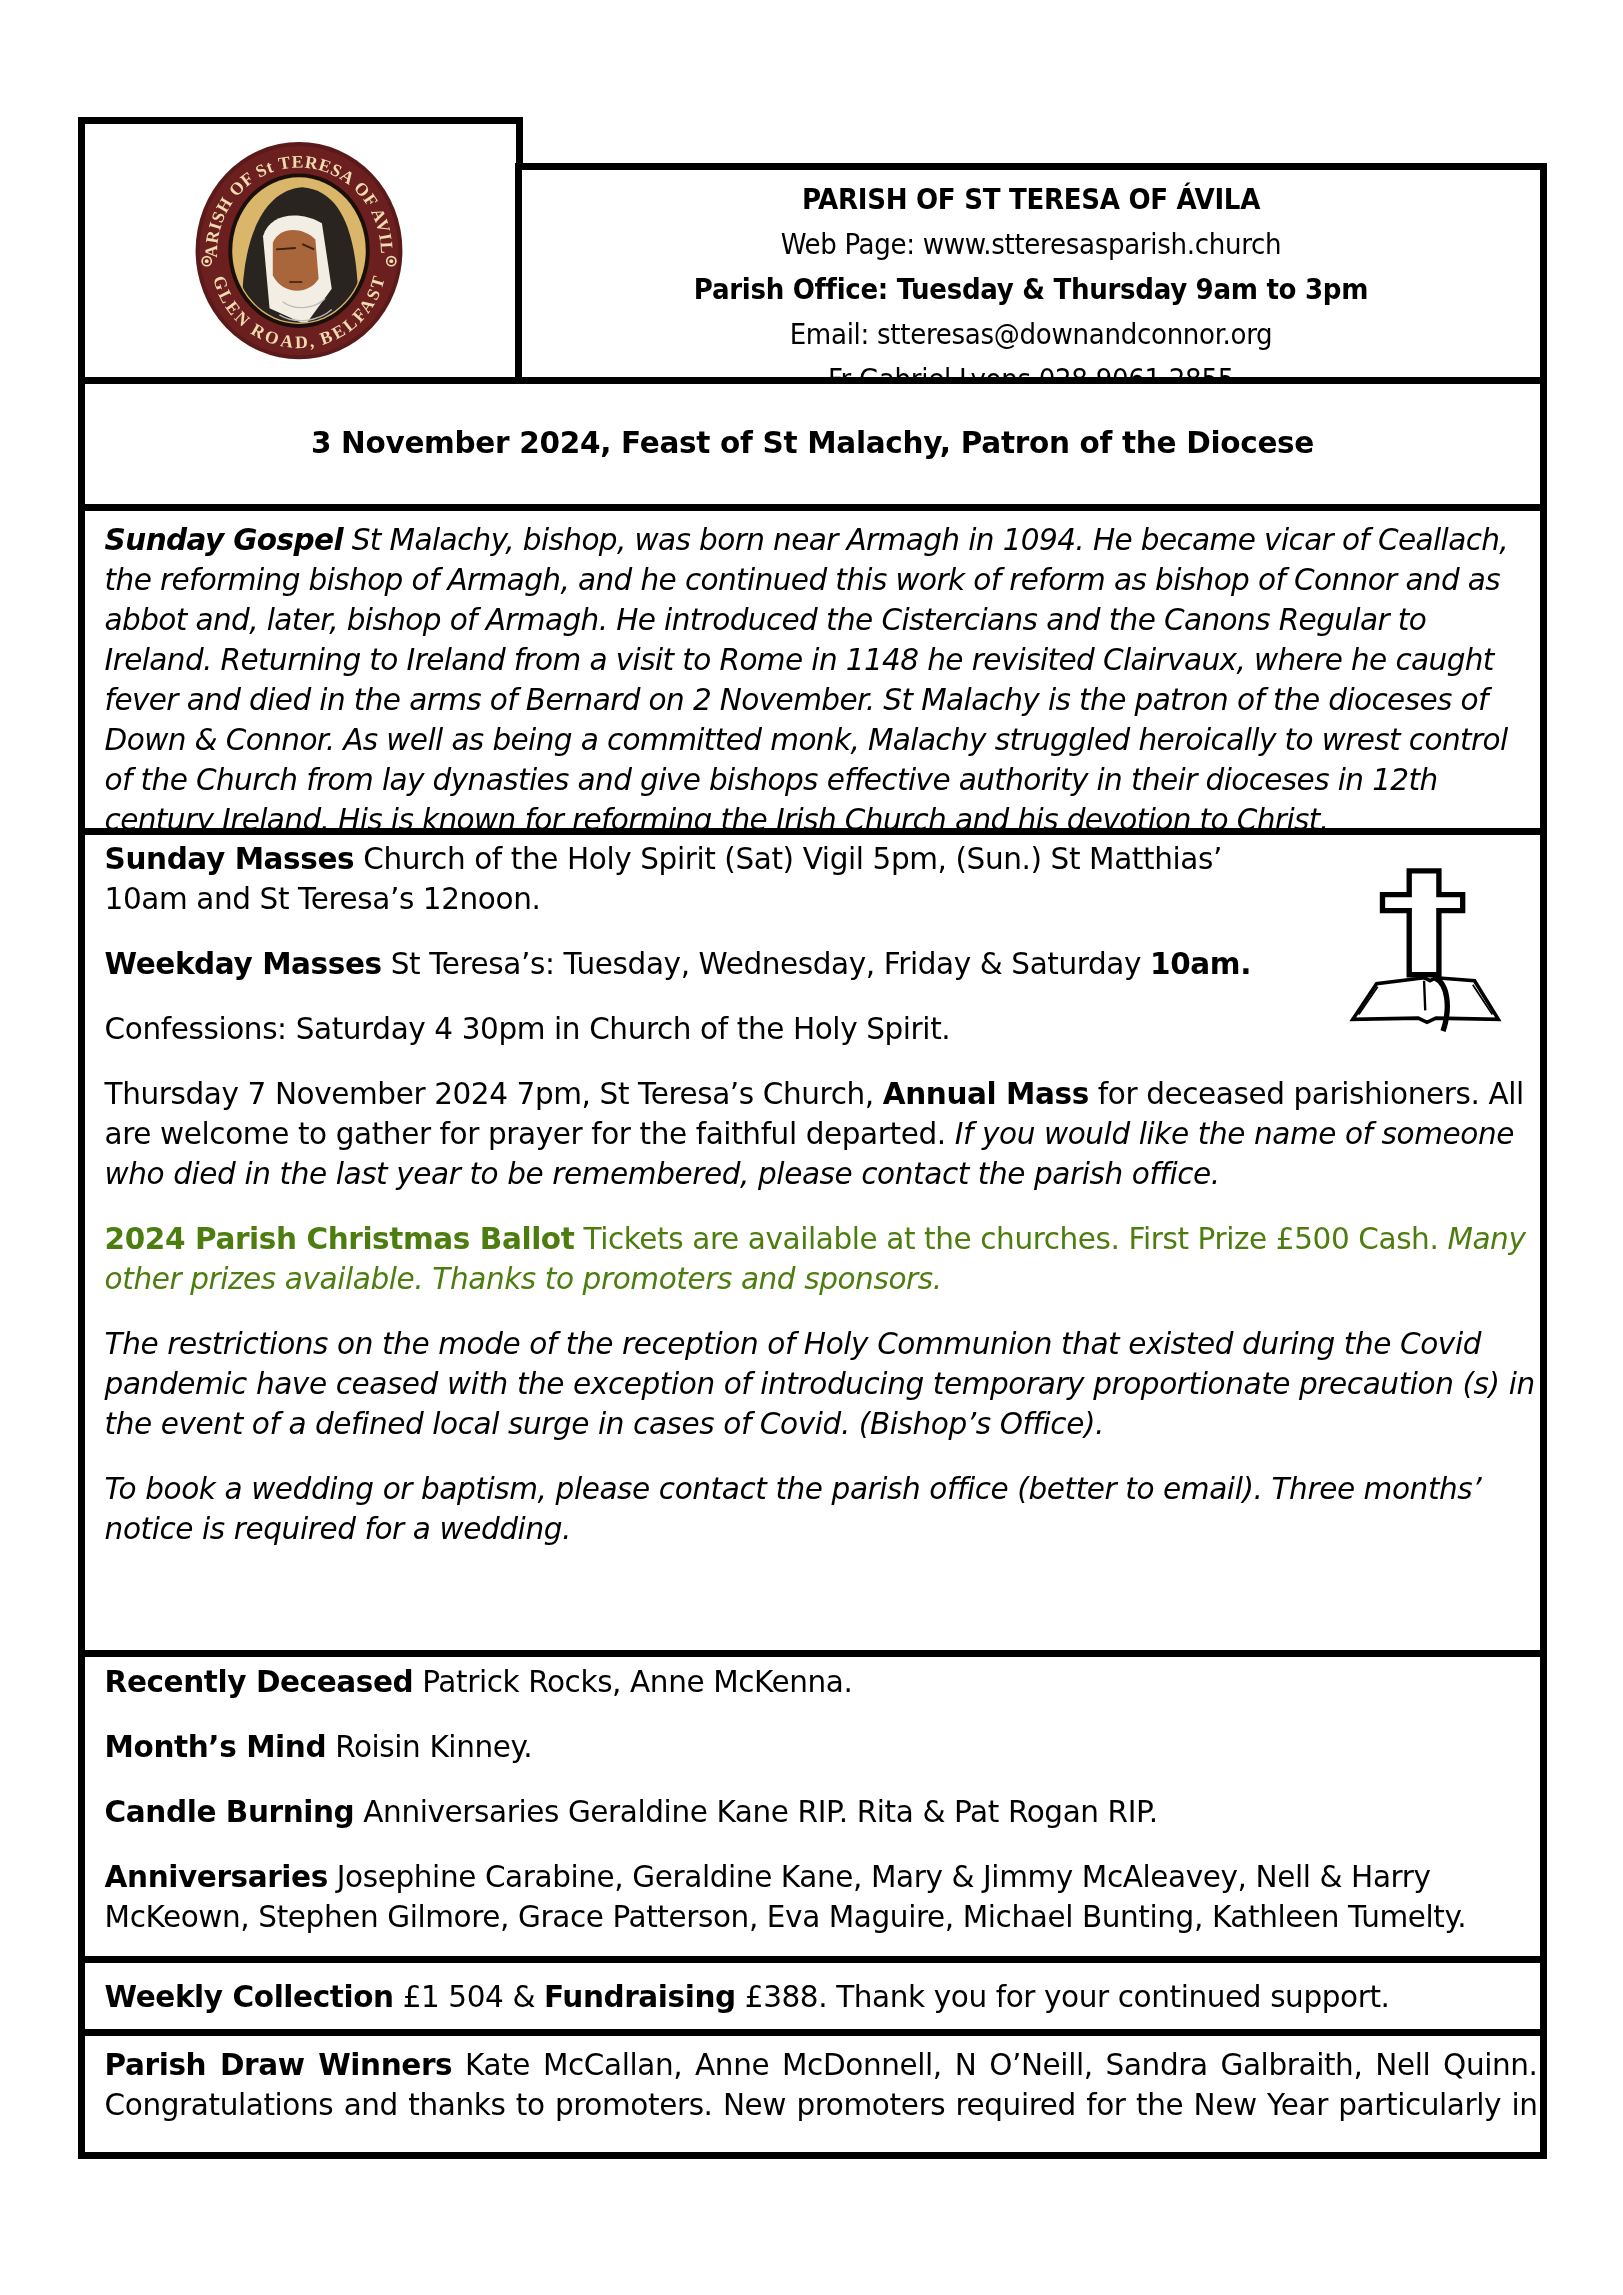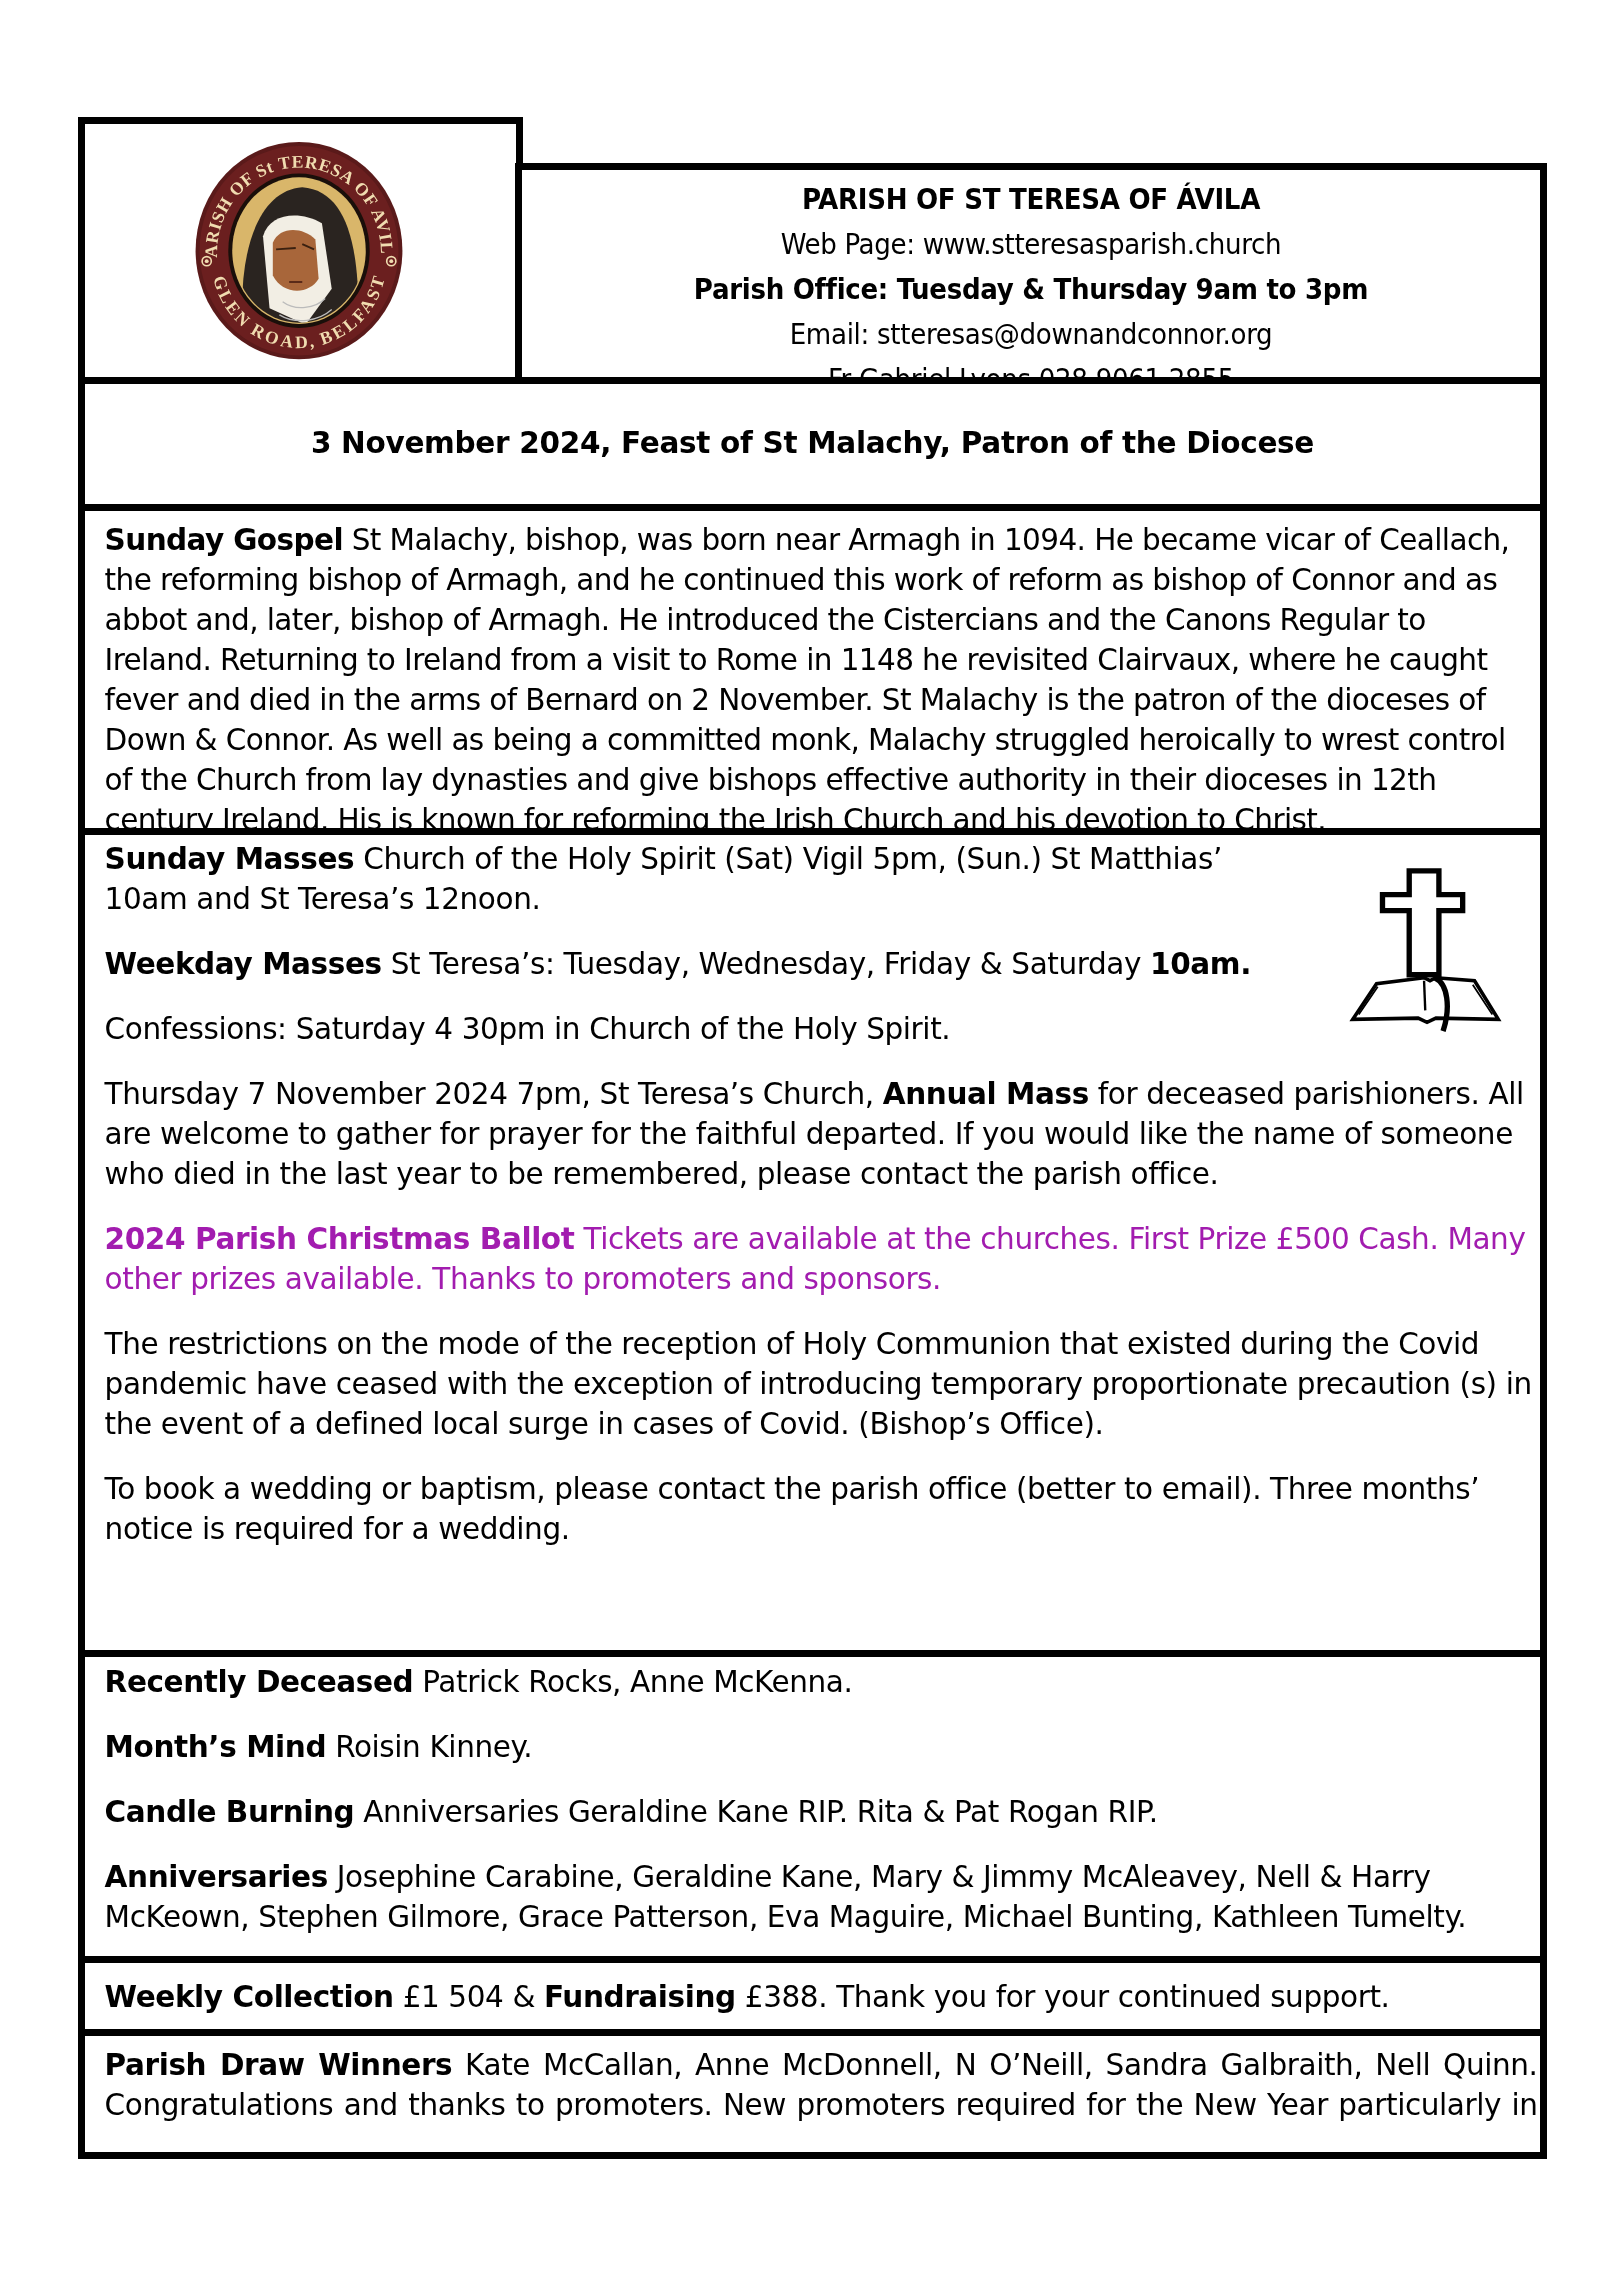--- a/index.html
+++ b/index.html
@@ -4,24 +4,24 @@
 <style>
   html, body { margin:0; padding:0; background:#ffffff; }
   body { width:1623px; height:2295px; position:relative; overflow:hidden;
          font-family:"DejaVu Sans", sans-serif; color:#000; }
   .sheet { position:absolute; left:0; top:0; width:1623px; height:2295px; }
   .box { position:absolute; box-sizing:border-box; border:7.9px solid #000; background:#fff; }
   .cell-text { position:absolute; box-sizing:border-box; }
   .hdr-line { text-align:center; font-size:29px; line-height:45px; white-space:nowrap;
               font-family:"DejaVu Sans Condensed","DejaVu Sans", sans-serif; letter-spacing:-0.3px; }
   .b { font-weight:bold; }
-  .i { }
+  .i { font-style:italic; }
   .para { font-size:29.5px; line-height:40px; margin:0; letter-spacing:-0.4px; }
   .para + .para { margin-top:25px; }
-  .grey { color:#a21caf; }
+  .grey { color:#4d7c0f; }
   .justify { text-align:justify; text-align-last:left; }
   .date-line { font-size:29.5px; font-weight:bold; text-align:center; letter-spacing:-0.3px; }
   svg { display:block; }
 </style>
 </head>
 <body>
 
 <div class="sheet">
 
   <div class="box" style="left:78px; top:117px; width:445px; height:268px;">

